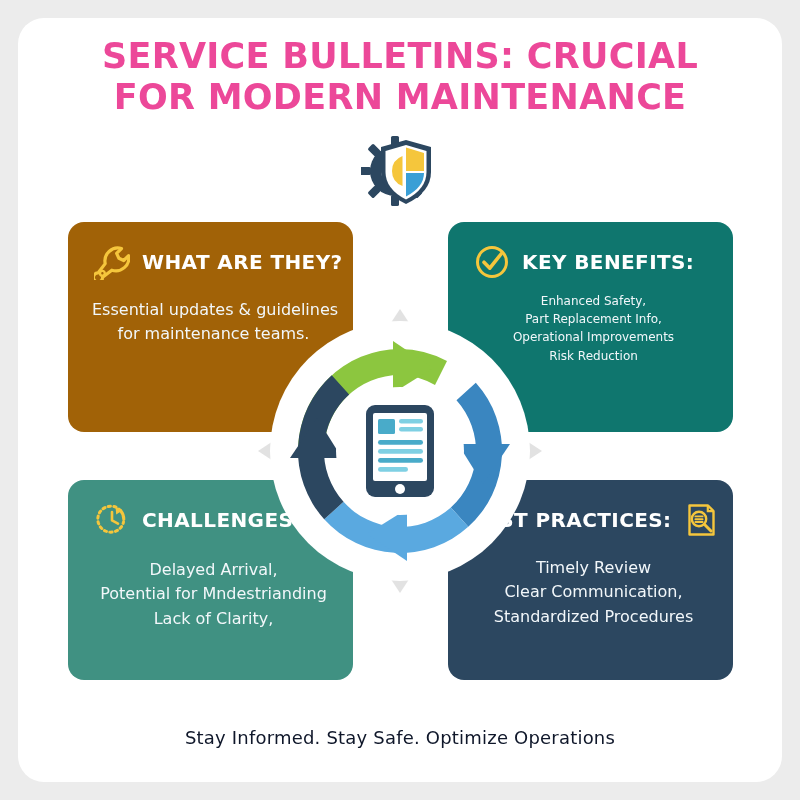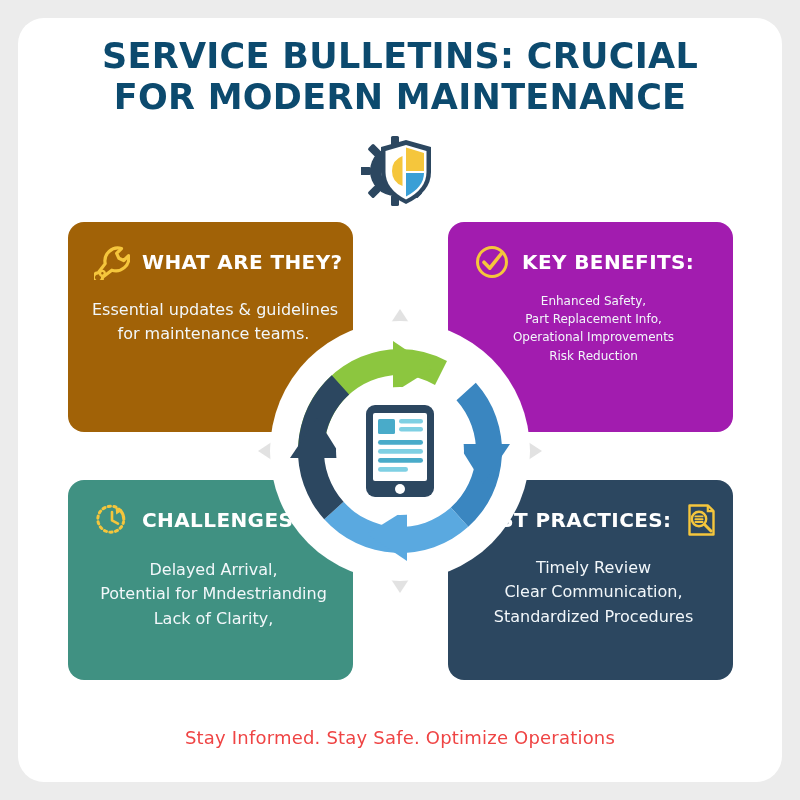--- a/index.html
+++ b/index.html
@@ -32,21 +32,21 @@
     top: 18px;
     width: 100%;
     text-align: center;
   }
   .title {
     font-family: "DejaVu Sans", sans-serif;
     font-weight: bold;
     font-size: 35px;
     line-height: 1.16;
     letter-spacing: 0.3px;
-    color: #0c4a6e;
+    color: #ec4899;
     margin: 0;
     padding: 0 40px;
   }
   .title .ln { display: block; }
 
   .logo-wrap {
     position: absolute;
     left: 50%;
     top: 116px;
     transform: translateX(-50%);
@@ -55,21 +55,21 @@
   }
 
   
   .card {
     position: absolute;
     border-radius: 16px;
     box-sizing: border-box;
     overflow: hidden;
   }
   .card.tl { left: 50px;  top: 204px; width: 285px; height: 210px; background: #a16207; }
-  .card.tr { left: 430px; top: 204px; width: 285px; height: 210px; background: #a21caf; }
+  .card.tr { left: 430px; top: 204px; width: 285px; height: 210px; background: #0f766e; }
   .card.bl { left: 50px;  top: 462px; width: 285px; height: 200px; background: #409182; }
   .card.br { left: 430px; top: 462px; width: 285px; height: 200px; background: #2c4760; }
 
   .card-head {
     display: flex;
     align-items: center;
     gap: 12px;
     padding: 22px 18px 0 22px;
     box-sizing: border-box;
   }
@@ -125,21 +125,21 @@
   .footer {
     position: absolute;
     left: 0;
     bottom: 34px;
     width: 100%;
     text-align: center;
   }
   .footer-text {
     font-family: "DejaVu Sans", sans-serif;
     font-size: 18px;
-    color: #ef4444;
+    color: #0f172a;
     letter-spacing: 0.2px;
   }
 </style>
 </head>
 <body>
 
 <div class="page">
 
   <div class="header">
     <h1 class="title">

